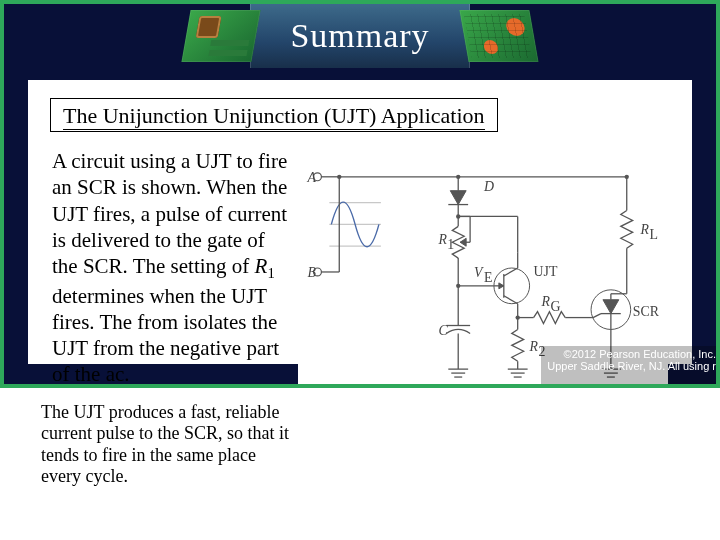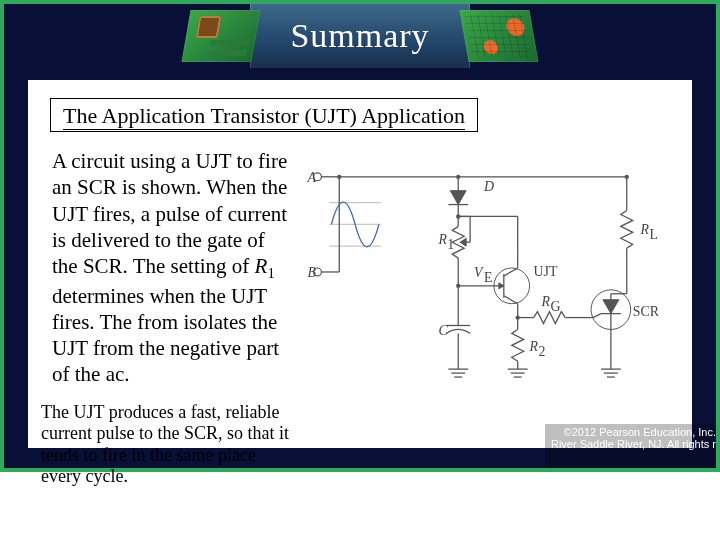--- a/index.html
+++ b/index.html
@@ -1,18 +1,18 @@
 <!DOCTYPE html>
 <html><head>
 <meta charset="utf-8">
 <style>
   * { box-sizing: border-box; margin: 0; padding: 0; }
   html, body { width: 720px; height: 540px; overflow: hidden; font-family: "Times New Roman", Times, serif; }
   .slide {
-    width: 720px; height: 472px;
+    width: 720px; height: 388px;
     background: #081038;
     position: relative;
     border: 4px solid #2ea85a;
     border-top: none;
   }
   .top-border {
     position: absolute; top: 0; left: -4px; right: -4px; height: 4px;
     background: #2ea85a;
   }
   .banner {
@@ -80,21 +80,21 @@
   .small-para {
     margin: 14px 24px 0 13px;
     font-size: 18px; line-height: 1.2;
     color: #000;
     width: 250px;
   }
   .copyright {
     position: absolute; right: 0; bottom: 0;
     font-size: 11px; font-family: Arial, sans-serif;
     color: #fff; background: rgba(0,0,0,.25);
-    text-align: right; padding: 2px 0 18px 6px;
+    text-align: right; padding: 2px 0 12px 6px;
     line-height: 1.1;
     white-space: nowrap; overflow: hidden;
   }
   
   .ckt { width: 100%; height: 100%; }
   .ckt line, .ckt polyline, .ckt path { stroke: #555; stroke-width: 1.3; fill: none; }
   .ckt .fillT { fill: #555; stroke: #555; }
   .ckt text { font: 14px "Times New Roman", serif; fill: #444; }
   .ckt .ital { font-style: italic; }
   .ckt circle.node { fill: #555; }
@@ -109,21 +109,21 @@
 
   <div class="banner">
     <div class="chip chipL"></div>
     <div class="banner-title">Summary</div>
     <div class="chip chipR"></div>
   </div>
 
   <div class="content">
 
     <div class="section-title-box">
-      <span>The Application Transistor (UJT) Application</span>
+      <span>The Unijunction Unijunction (UJT) Application</span>
     </div>
 
     <div class="body-text">
 
       <div class="wrap-right">
         <svg class="ckt" viewBox="0 0 370 230">
 
           <line x1="40" y1="22" x2="330" y2="22"></line>
           <circle class="node" cx="40" cy="22" r="2.2"></circle>
           <circle class="node" cx="160" cy="22" r="2.2"></circle>
@@ -237,15 +237,15 @@
 
       <span>A circuit using a UJT to fire an SCR is shown. When the UJT fires, a pulse of current is delivered to the gate of the SCR. The setting of </span><span class="ital">R</span><sub>1</sub><span> determines when the UJT fires. The from isolates the UJT from the negative part of the ac.</span>
     </div>
 
     <div class="small-para">The UJT produces a fast, reliable current pulse to the SCR, so that it tends to fire in the same place every cycle.</div>
 
   </div>
 
   <div class="copyright">
     <div>©2012 Pearson Education, Inc.</div>
-    <div>River Saddle River, NJ. All rights r</div>
+    <div>Upper Saddle River, NJ. All using r</div>
   </div>
 </div>
 
 </body></html>

